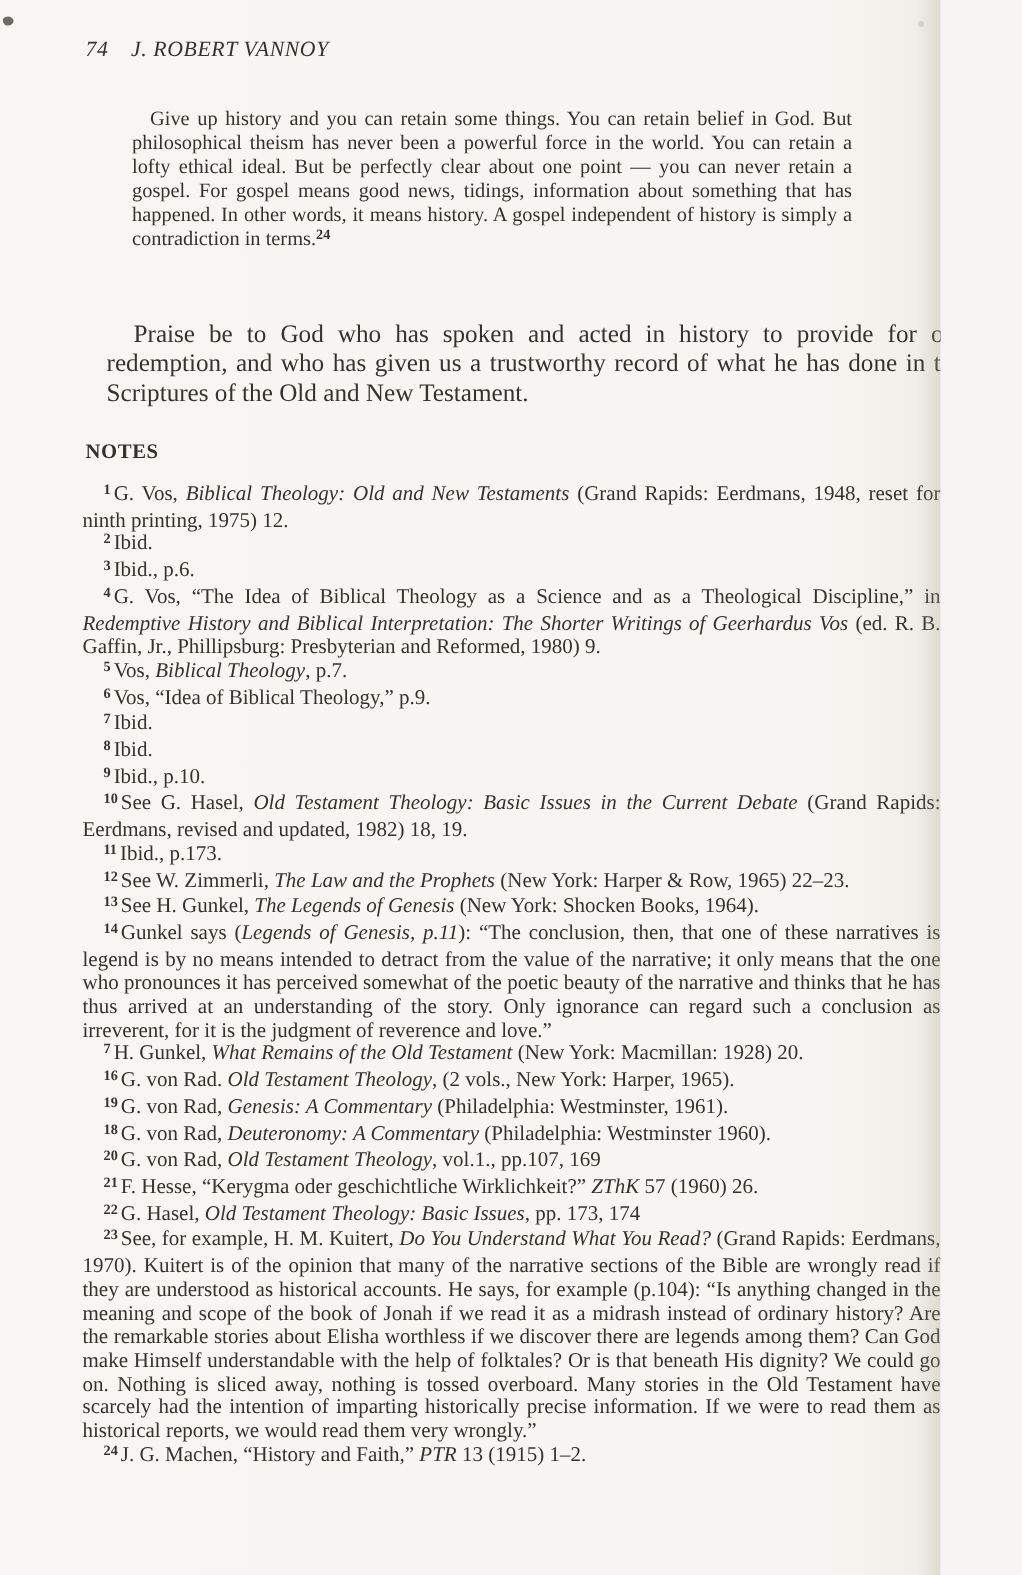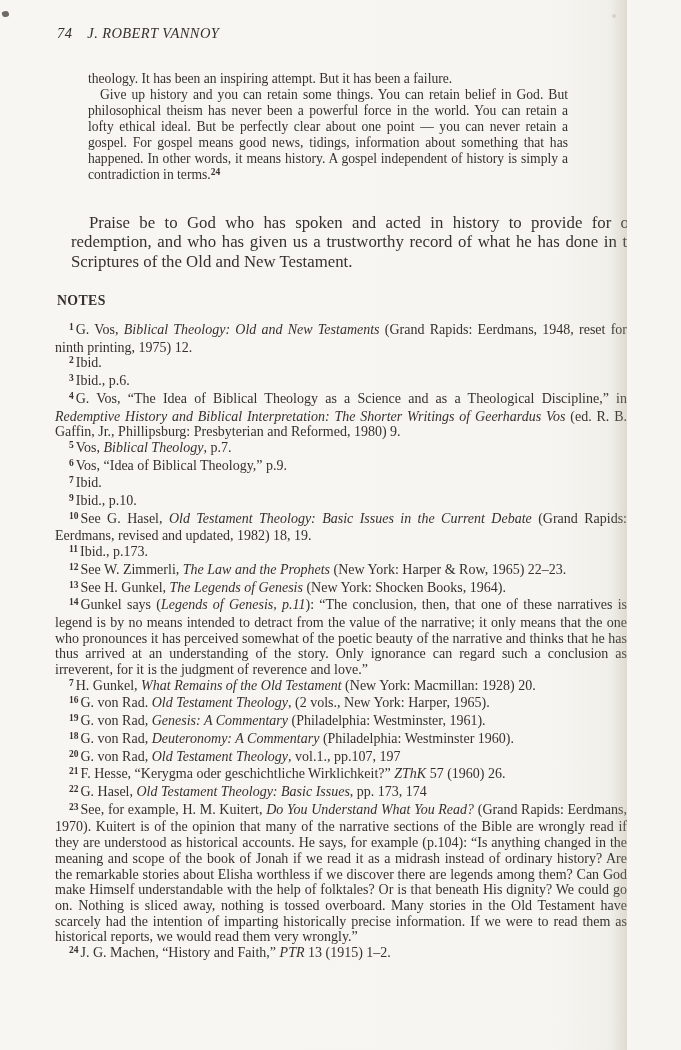--- a/index.html
+++ b/index.html
@@ -69,47 +69,47 @@
 
 <div class="page">
   <div class="speck"></div>
   <div class="speck-faint"></div>
 
   <div class="running-head">
     <span class="pnum">74</span><span>J. ROBERT VANNOY</span>
   </div>
 
   <div class="quote">
-    <p>theology. It has been an inspiring attempt. But it has been a failure.</p>
     <p class="indent"><span>Give up history and you can retain some things. You can retain belief in God. But philosophical theism has never been a powerful force in the world. You can retain a lofty ethical ideal. But be perfectly clear about one point — you can never retain a gospel. For gospel means good news, tidings, information about something that has happened. In other words, it means history. A gospel independent of history is simply a contradiction in terms.</span><span class="sup">24</span></p>
   </div>
 
   <p class="closing-para">Praise be to God who has spoken and acted in history to provide for our redemption, and who has given us a trustworthy record of what he has done in the Scriptures of the Old and New Testament.</p>
 
   <h2 class="notes-heading">NOTES</h2>
 
   <div class="footnotes">
       <p class="note"><span class="sup">1</span><span>G. Vos, </span><span class="it">Biblical Theology: Old and New Testaments</span><span> (Grand Rapids: Eerdmans, 1948, reset for ninth printing, 1975) 12.</span></p>
       <p class="note"><span class="sup">2</span><span>Ibid.</span></p>
       <p class="note"><span class="sup">3</span><span>Ibid., p.6.</span></p>
       <p class="note"><span class="sup">4</span><span>G. Vos, “The Idea of Biblical Theology as a Science and as a Theological Discipline,” in </span><span class="it">Redemptive History and Biblical Interpretation: The Shorter Writings of Geerhardus Vos</span><span> (ed. R. B. Gaffin, Jr., Phillipsburg: Presbyterian and Reformed, 1980) 9.</span></p>
       <p class="note"><span class="sup">5</span><span>Vos, </span><span class="it">Biblical Theology</span><span>, p.7.</span></p>
       <p class="note"><span class="sup">6</span><span>Vos, “Idea of Biblical Theology,” p.9.</span></p>
       <p class="note"><span class="sup">7</span><span>Ibid.</span></p>
+      <p class="note"><span class="sup">8</span><span>Ibid.</span></p>
       <p class="note"><span class="sup">9</span><span>Ibid., p.10.</span></p>
       <p class="note"><span class="sup">10</span><span>See G. Hasel, </span><span class="it">Old Testament Theology: Basic Issues in the Current Debate</span><span> (Grand Rapids: Eerdmans, revised and updated, 1982) 18, 19.</span></p>
       <p class="note"><span class="sup">11</span><span>Ibid., p.173.</span></p>
       <p class="note"><span class="sup">12</span><span>See W. Zimmerli, </span><span class="it">The Law and the Prophets</span><span> (New York: Harper &amp; Row, 1965) 22–23.</span></p>
       <p class="note"><span class="sup">13</span><span>See H. Gunkel, </span><span class="it">The Legends of Genesis</span><span> (New York: Shocken Books, 1964).</span></p>
       <p class="note"><span class="sup">14</span><span>Gunkel says (</span><span class="it">Legends of Genesis, p.11</span><span>): “The conclusion, then, that one of these narratives is legend is by no means intended to detract from the value of the narrative; it only means that the one who pronounces it has perceived somewhat of the poetic beauty of the narrative and thinks that he has thus arrived at an understanding of the story. Only ignorance can regard such a conclusion as irreverent, for it is the judgment of reverence and love.”</span></p>
       <p class="note"><span class="sup">7</span><span>H. Gunkel, </span><span class="it">What Remains of the Old Testament</span><span> (New York: Macmillan: 1928) 20.</span></p>
       <p class="note"><span class="sup">16</span><span>G. von Rad. </span><span class="it">Old Testament Theology</span><span>, (2 vols., New York: Harper, 1965).</span></p>
       <p class="note"><span class="sup">19</span><span>G. von Rad, </span><span class="it">Genesis: A Commentary</span><span> (Philadelphia: Westminster, 1961).</span></p>
       <p class="note"><span class="sup">18</span><span>G. von Rad, </span><span class="it">Deuteronomy: A Commentary</span><span> (Philadelphia: Westminster 1960).</span></p>
-      <p class="note"><span class="sup">20</span><span>G. von Rad, </span><span class="it">Old Testament Theology</span><span>, vol.1., pp.107, 197</span></p>
+      <p class="note"><span class="sup">20</span><span>G. von Rad, </span><span class="it">Old Testament Theology</span><span>, vol.1., pp.107, 169</span></p>
       <p class="note"><span class="sup">21</span><span>F. Hesse, “Kerygma oder geschichtliche Wirklichkeit?” </span><span class="it">ZThK</span><span> 57 (1960) 26.</span></p>
       <p class="note"><span class="sup">22</span><span>G. Hasel, </span><span class="it">Old Testament Theology: Basic Issues</span><span>, pp. 173, 174</span></p>
       <p class="note"><span class="sup">23</span><span>See, for example, H. M. Kuitert, </span><span class="it">Do You Understand What You Read?</span><span> (Grand Rapids: Eerdmans, 1970). Kuitert is of the opinion that many of the narrative sections of the Bible are wrongly read if they are understood as historical accounts. He says, for example (p.104): “Is anything changed in the meaning and scope of the book of Jonah if we read it as a midrash instead of ordinary history? Are the remarkable stories about Elisha worthless if we discover there are legends among them? Can God make Himself understandable with the help of folktales? Or is that beneath His dignity? We could go on. Nothing is sliced away, nothing is tossed overboard. Many stories in the Old Testament have scarcely had the intention of imparting historically precise information. If we were to read them as historical reports, we would read them very wrongly.”</span></p>
       <p class="note"><span class="sup">24</span><span>J. G. Machen, “History and Faith,” </span><span class="it">PTR</span><span> 13 (1915) 1–2.</span></p>
     </div>
 
   <div class="edge-shadow"></div>
 </div>
 
 </body></html>

